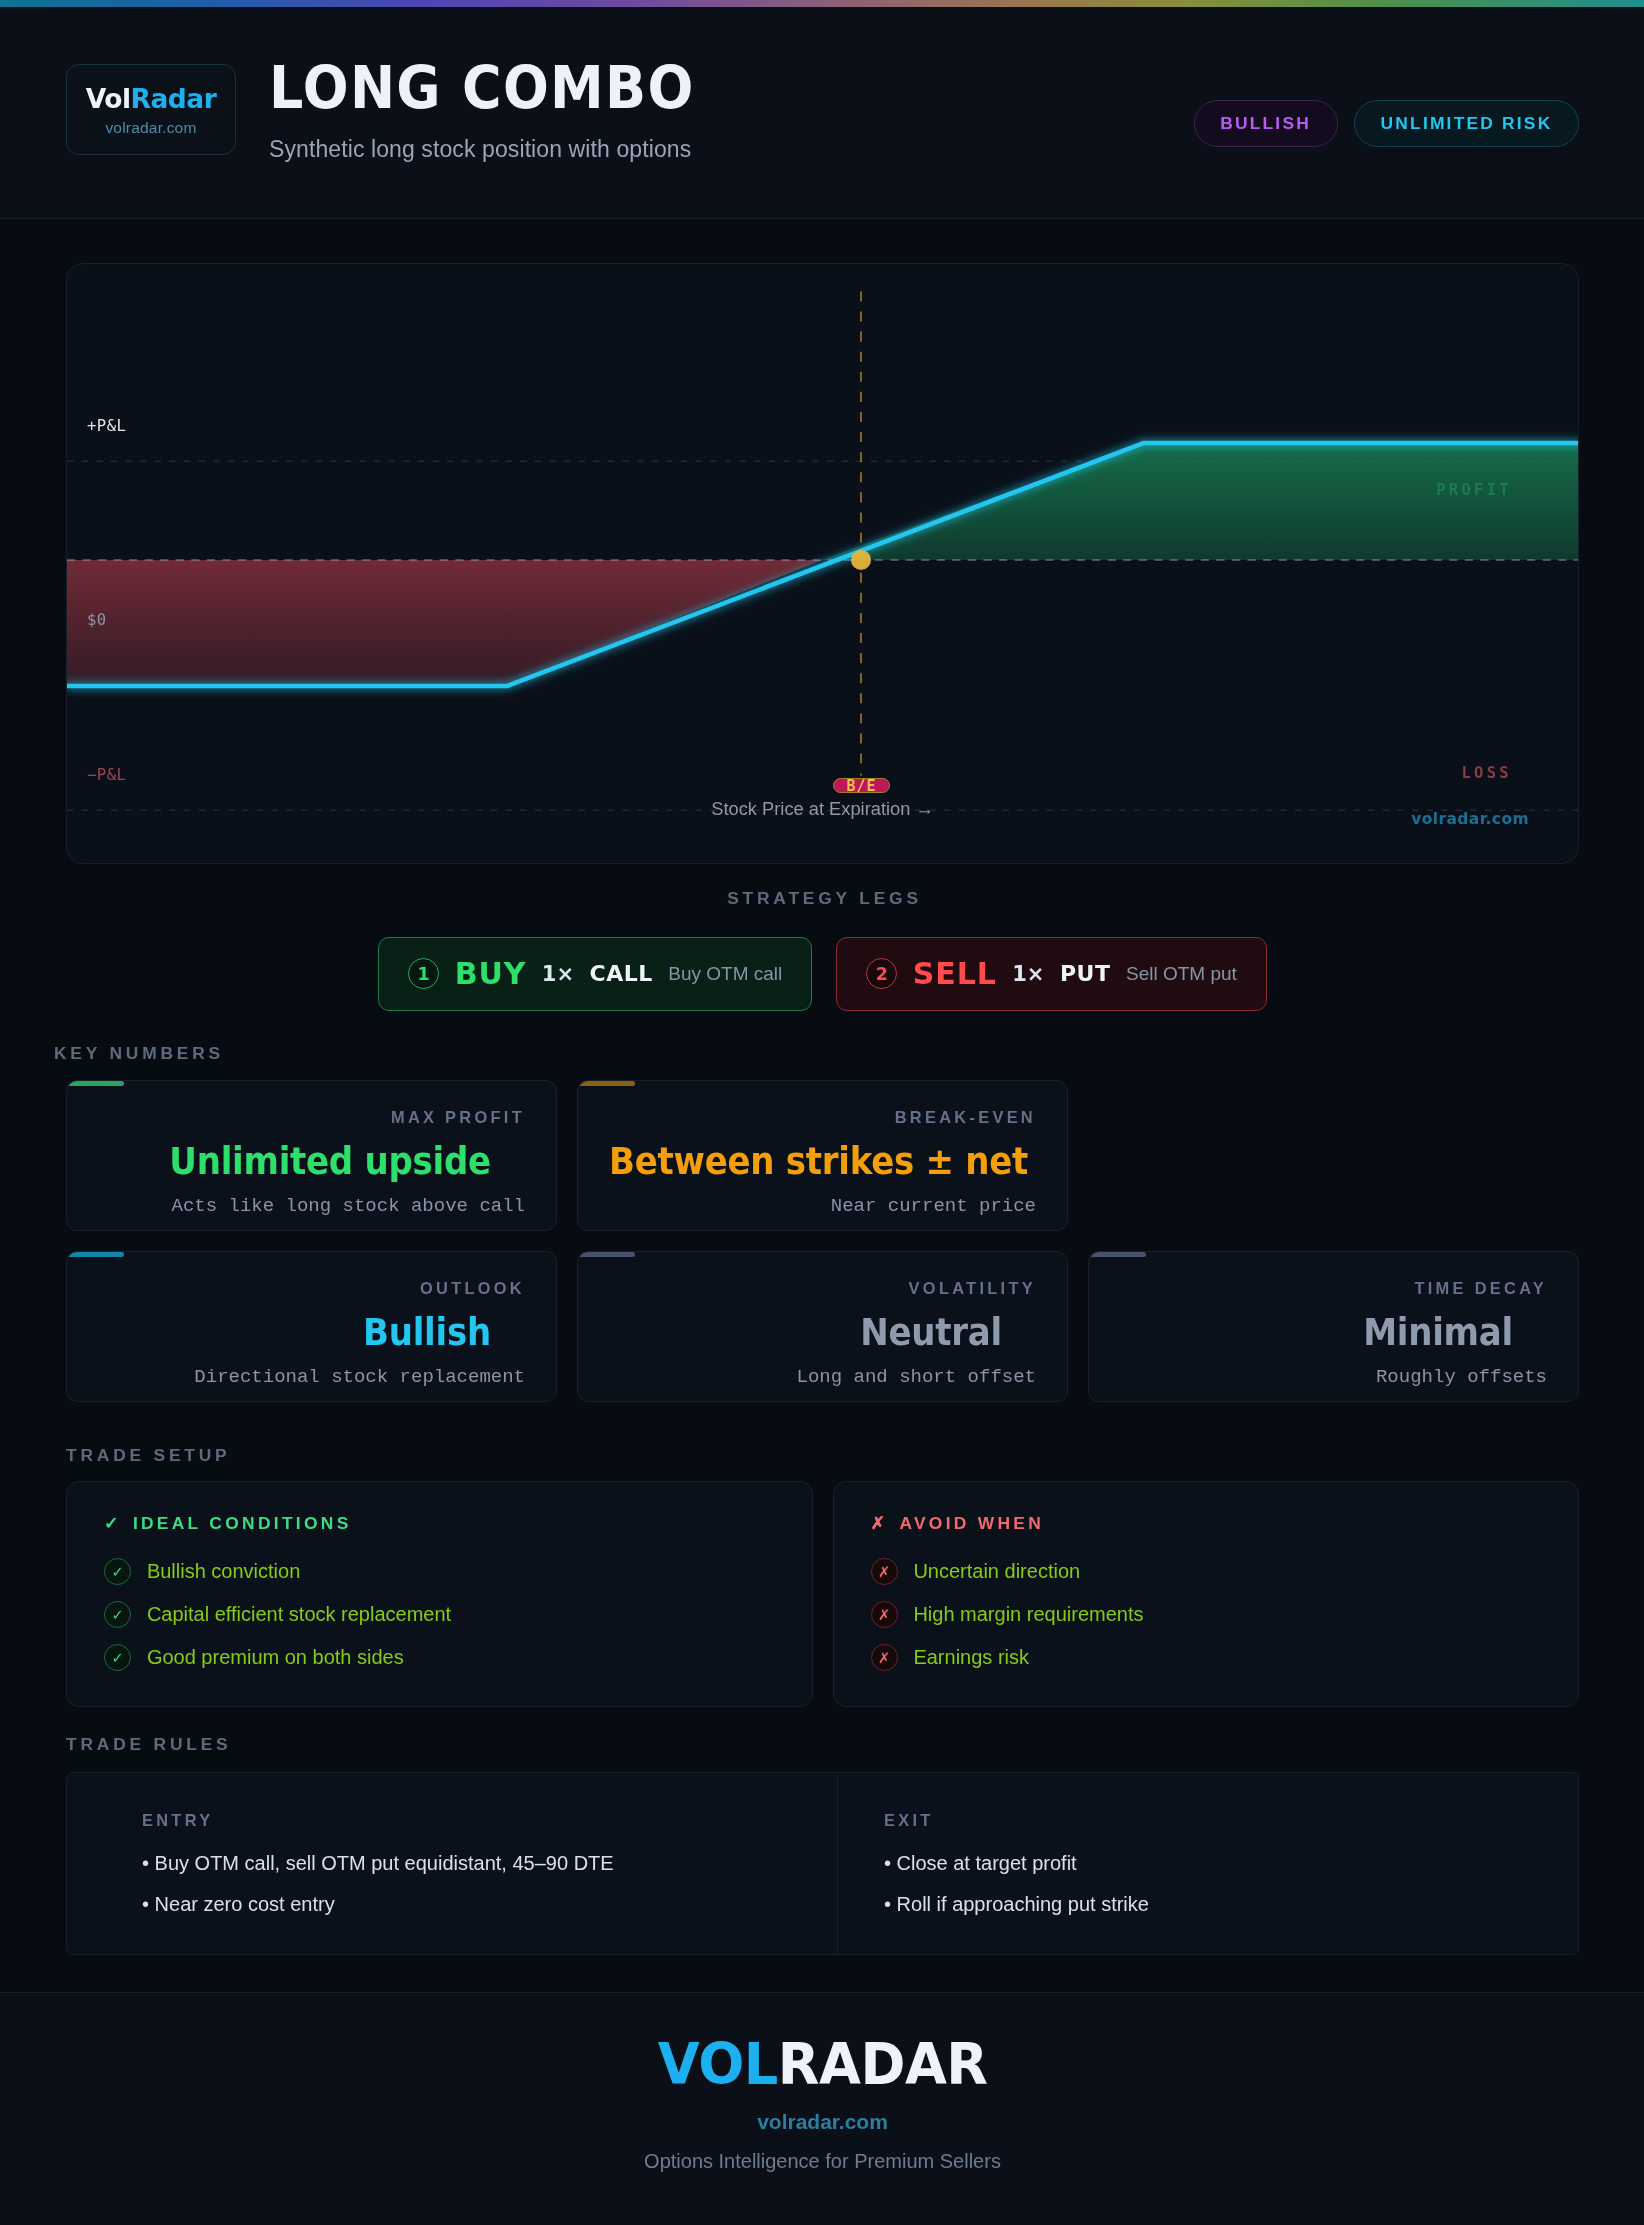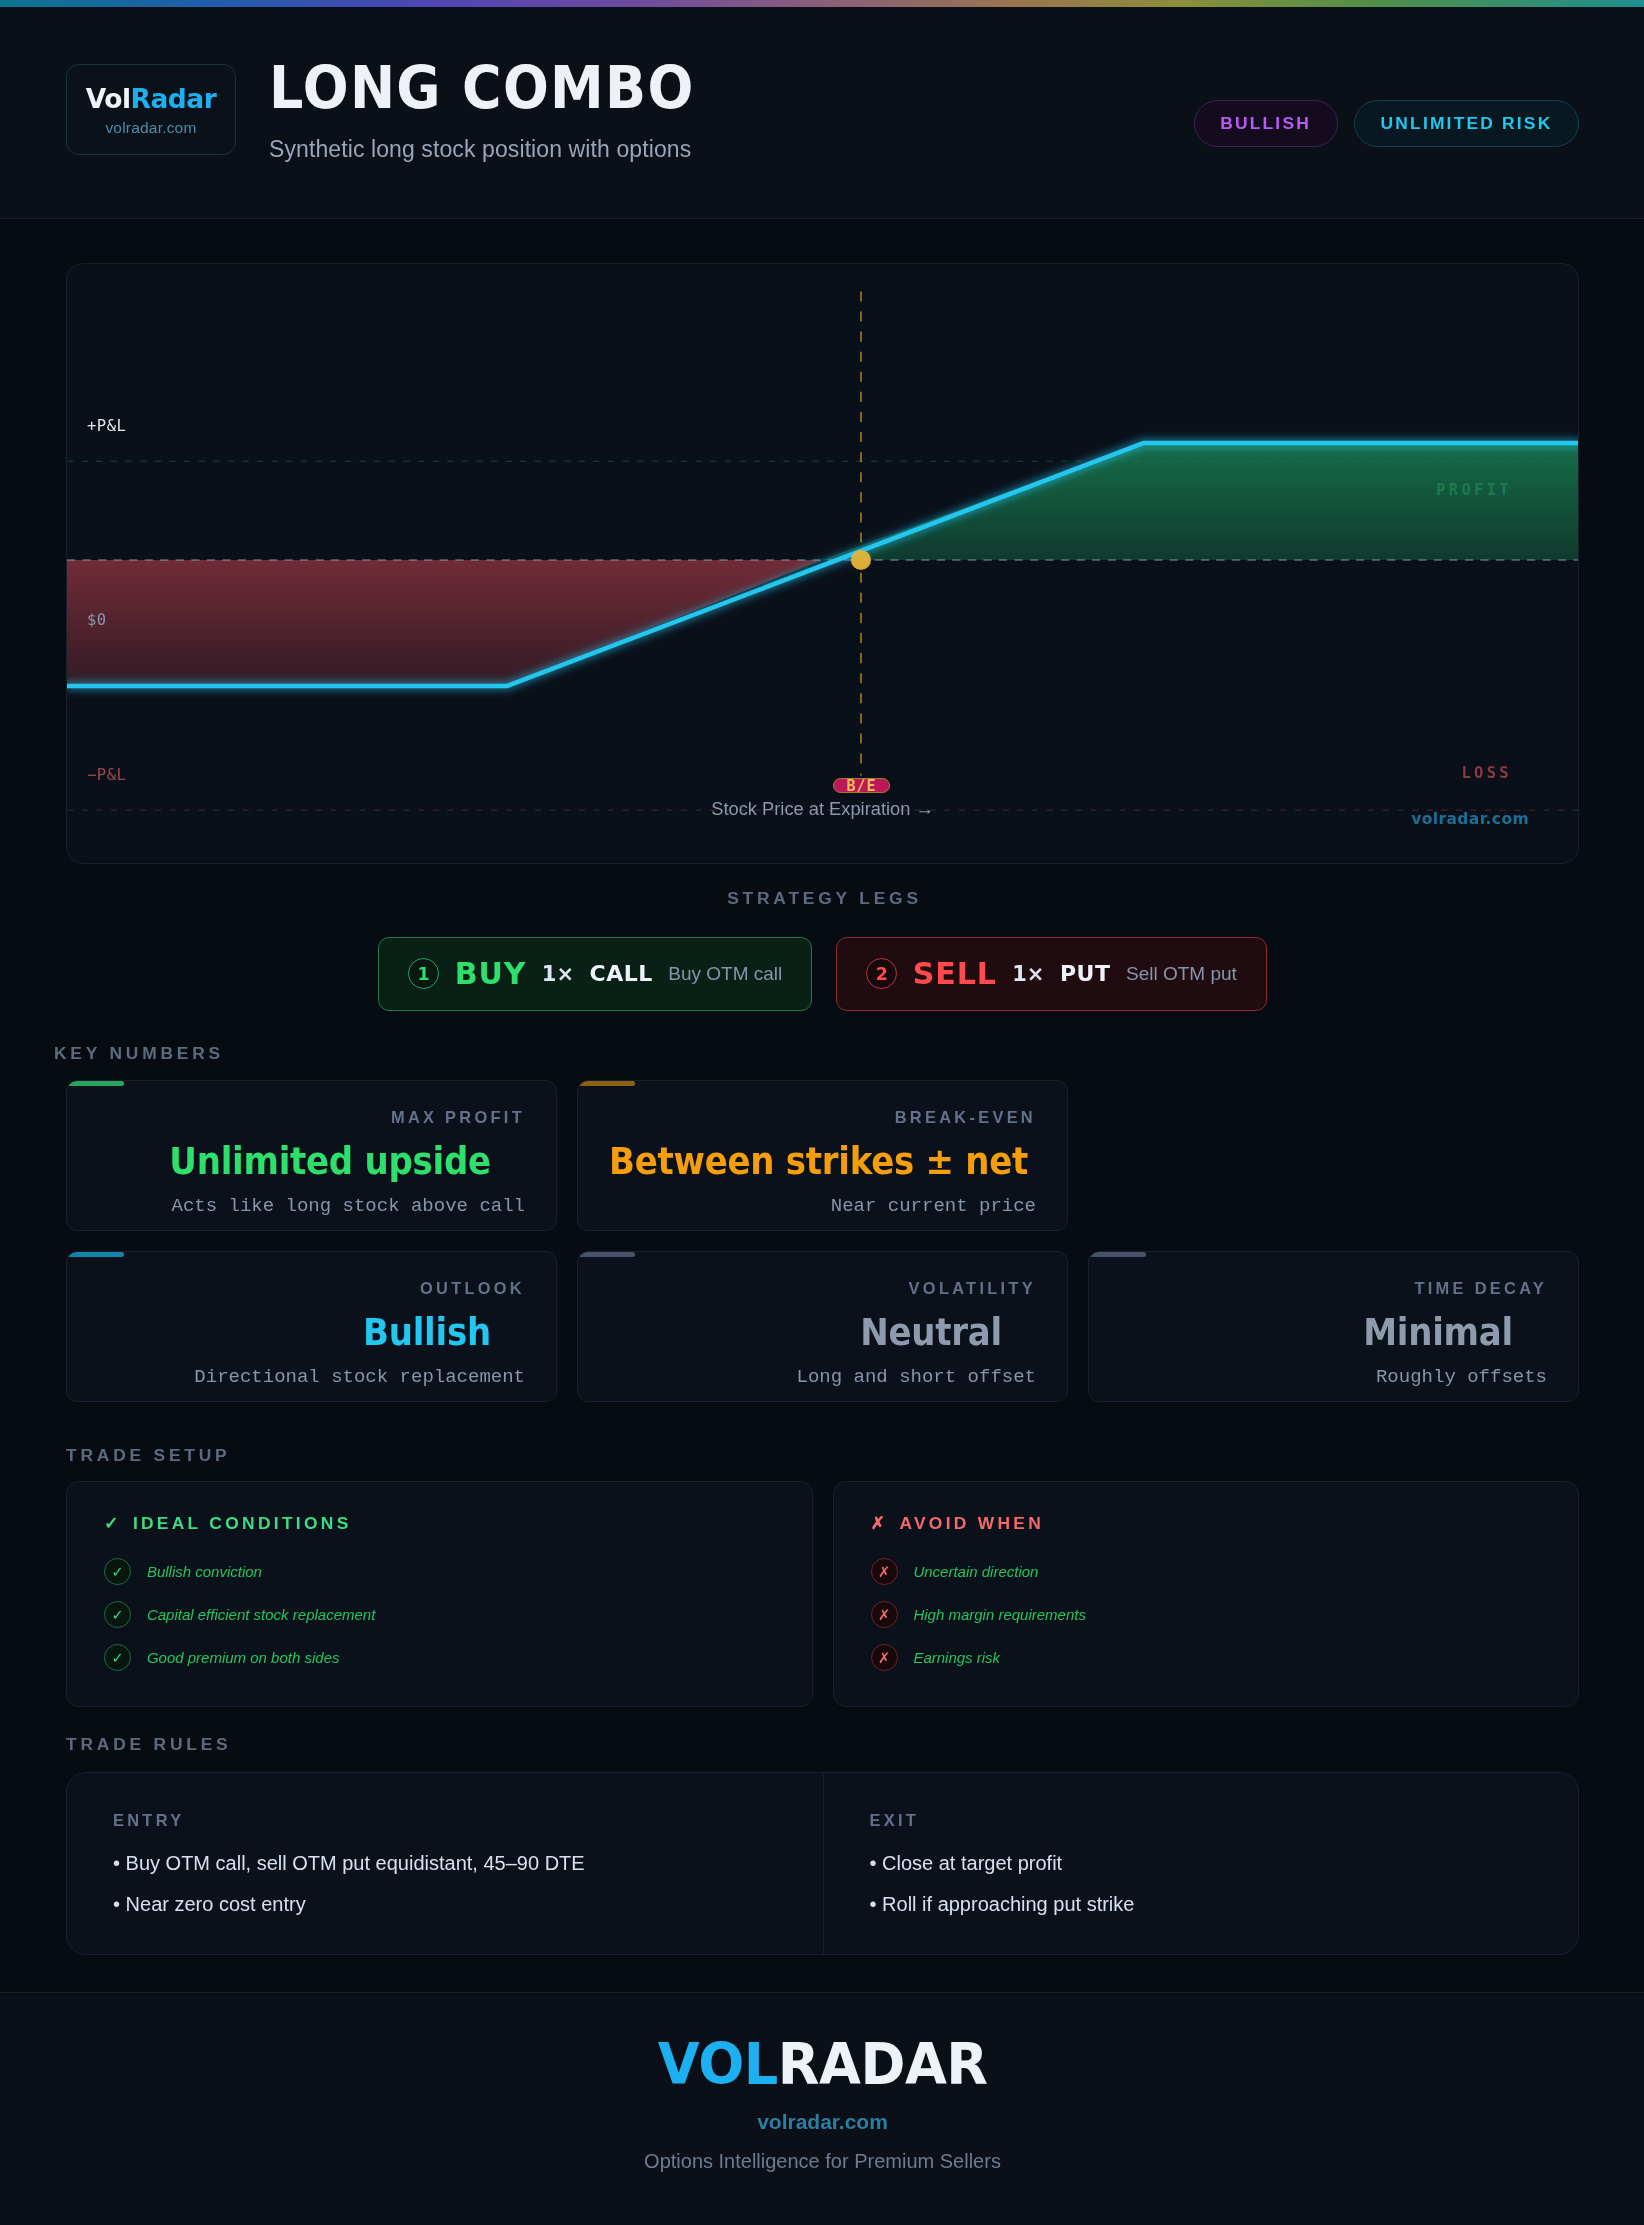--- a/index.html
+++ b/index.html
@@ -221,30 +221,30 @@
   .panel-head.bad  { color: #f4696b; }
   .bullets { margin-top: 24px; display: flex; flex-direction: column; gap: 15.5px; }
   .bullet { display: flex; align-items: center; gap: 15.5px; }
   .bullet-dot {
     width: 27.4px; height: 27.4px; border-radius: 913px;
     display: flex; align-items: center; justify-content: center;
     font-size: 14.6px; flex: 0 0 auto;
   }
   .bullet-dot.good { border: 0.9px solid #1f6b43; color: #3ddc84; background: #07160f; }
   .bullet-dot.bad  { border: 0.9px solid #6e2429; color: #f4696b; background: #170809; }
-  .bullet-text { font-size: 15px; color: #22c55e; font-style: italic; }
+  .bullet-text { font-size: 20px; color: #84cc16; }
 
   
   .rules {
     position: absolute; left: 66px; width: 1513px; top: 1772px;
     background: #0b111b;
     border: 0.9px solid #18202e;
-    border-radius: 20px;
+    border-radius: 7px;
     height: 183px;
-    display: grid; grid-template-columns: 1fr 1fr;
+    display: grid; grid-template-columns: 1fr 1fr; padding-left: 29px;
   }
   .rules-col { padding: 38px 46px; }
   .rules-col + .rules-col { border-left: 0.9px solid #18202e; }
   .rules-label {
     font-size: 16.4px; font-weight: 700; letter-spacing: 3.3px; color: #63718a;
   }
   .rules-list { margin-top: 22px; display: flex; flex-direction: column; gap: 18.3px; }
   .rules-item { font-size: 20px; color: #d7e1ed; }
 
   

